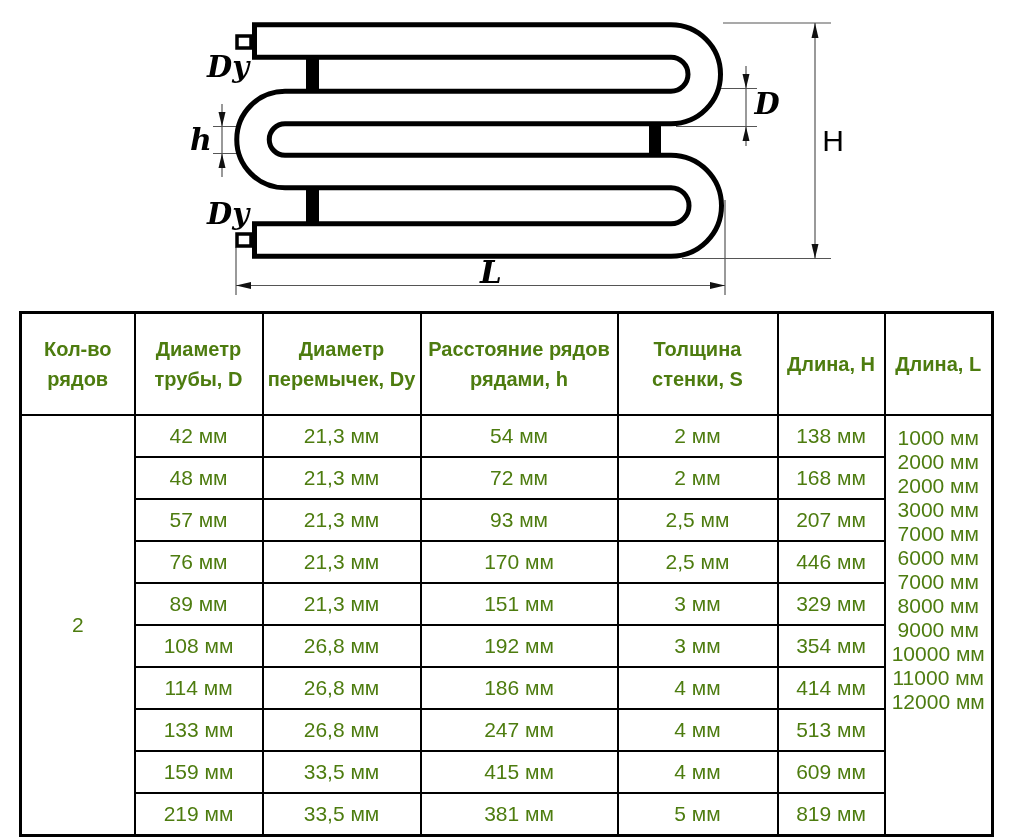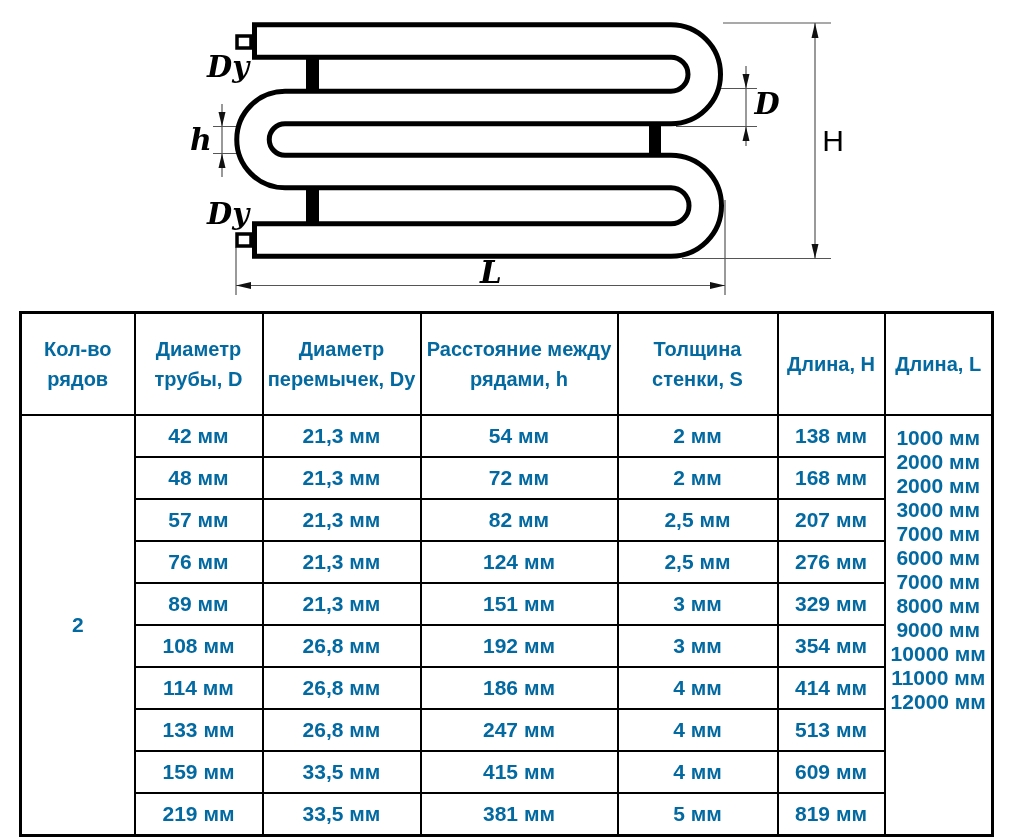--- a/index.html
+++ b/index.html
@@ -2,21 +2,21 @@
 <html><head>
 <meta charset="utf-8">
 <style>
   html, body { margin: 0; padding: 0; background: #ffffff; }
   .page {
     position: relative;
     width: 1012px;
     height: 837px;
     background: #ffffff;
     font-family: "Liberation Sans", sans-serif;
-    color: #0369a1;
+    color: #4d7c0f;
     overflow: hidden;
   }
   svg.diagram { position: absolute; left: 0; top: 0; }
   .lbl-serif {
     font-family: "DejaVu Serif", serif;
     font-style: italic;
     font-weight: bold;
     fill: #000;
   }
   .lbl-sans {
@@ -43,21 +43,21 @@
   }
   table.dims thead th {
     height: 100px;
     font-size: 20px;
     font-weight: bold;
     line-height: 1.5;
   }
   table.dims tbody td {
     height: 40px;
     font-size: 21px;
-    font-weight: bold;
+    font-weight: normal;
   }
   .len-stack {
     height: 398px;
     display: flex;
     flex-direction: column;
     justify-content: flex-start;
   }
 </style>
 </head>
 <body>
@@ -118,21 +118,21 @@
       <col style="width:197px">
         <col style="width:160px">
         <col style="width:107px">
       <col style="width:108px">
     </colgroup>
     <thead>
       <tr>
         <th>Кол-во рядов</th>
         <th>Диаметр трубы, D</th>
         <th>Диаметр перемычек, Dy</th>
-        <th>Расстояние между рядами, h</th>
+        <th>Расстояние рядов рядами, h</th>
         <th>Толщина стенки, S</th>
         <th>Длина, H</th>
         <th>Длина, L</th>
       </tr>
     </thead>
     <tbody>
         <tr>
           <td rowspan="10">2</td>
           <td>42 мм</td>
           <td>21,3 мм</td>
@@ -159,30 +159,30 @@
         <tr>
           <td>48 мм</td>
           <td>21,3 мм</td>
           <td>72 мм</td>
           <td>2 мм</td>
           <td>168 мм</td>
         </tr>
         <tr>
           <td>57 мм</td>
           <td>21,3 мм</td>
-          <td>82 мм</td>
+          <td>93 мм</td>
           <td>2,5 мм</td>
           <td>207 мм</td>
         </tr>
         <tr>
           <td>76 мм</td>
           <td>21,3 мм</td>
-          <td>124 мм</td>
+          <td>170 мм</td>
           <td>2,5 мм</td>
-          <td>276 мм</td>
+          <td>446 мм</td>
         </tr>
         <tr>
           <td>89 мм</td>
           <td>21,3 мм</td>
           <td>151 мм</td>
           <td>3 мм</td>
           <td>329 мм</td>
         </tr>
         <tr>
           <td>108 мм</td>

